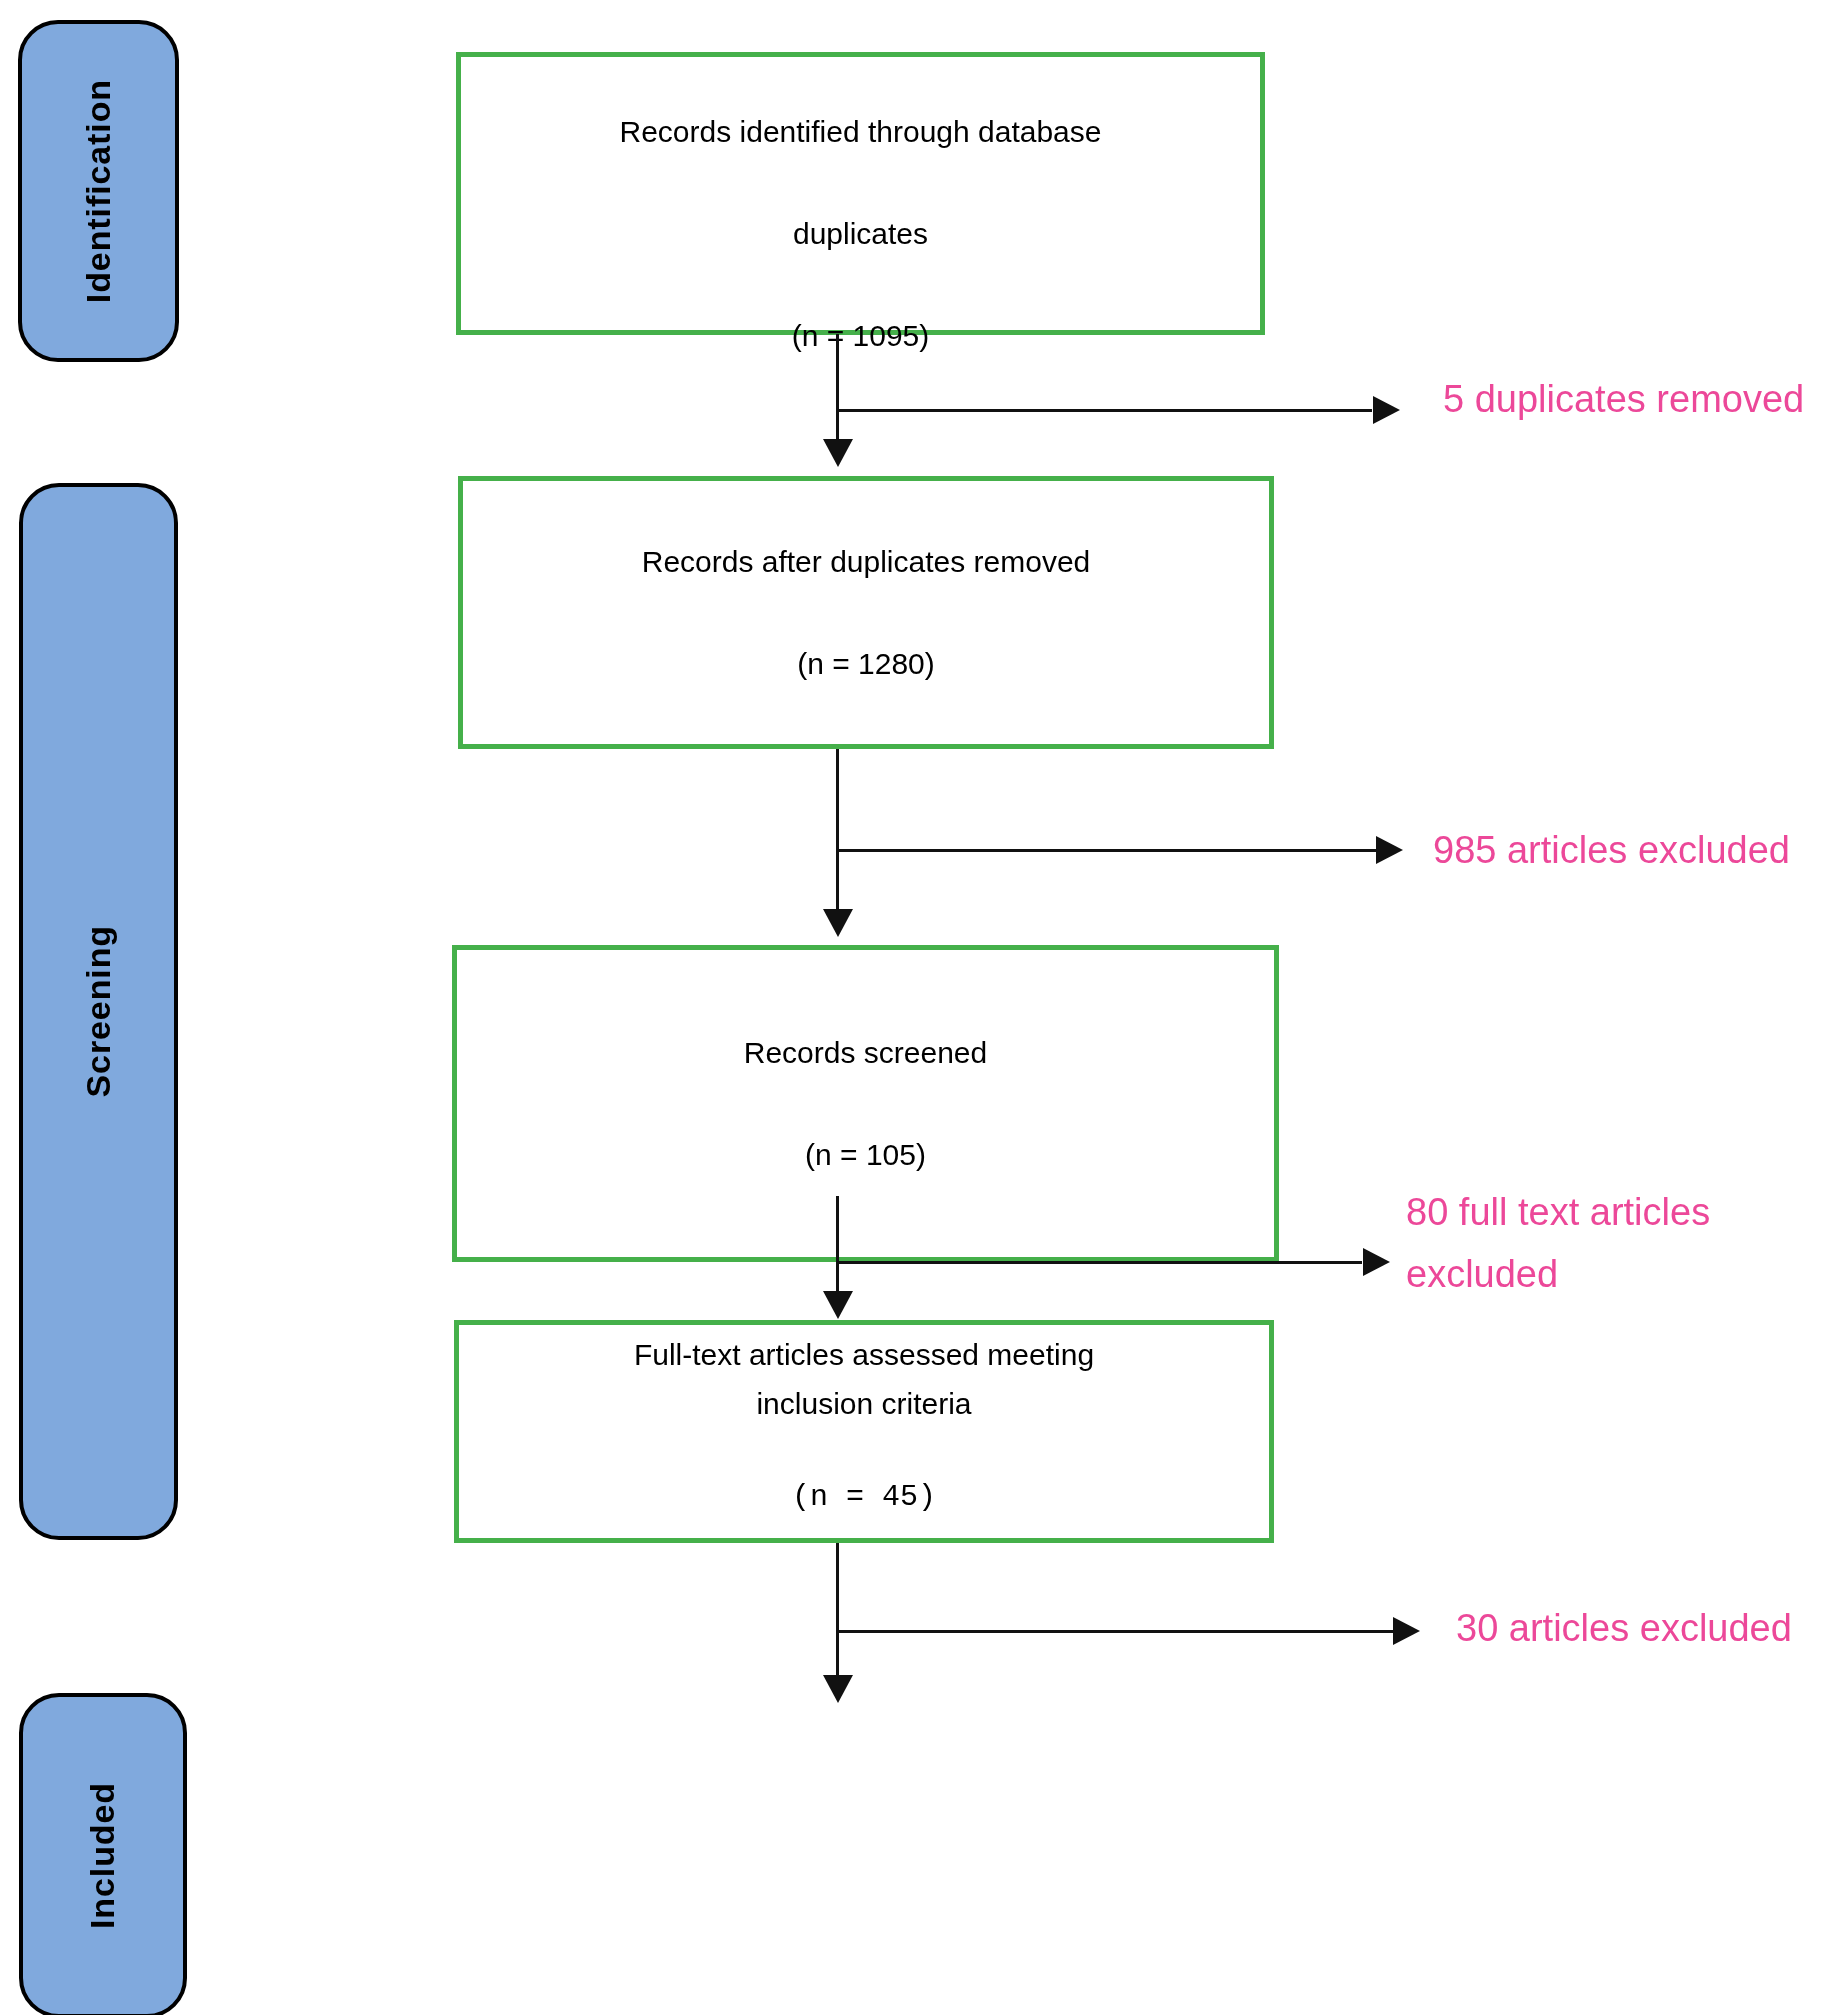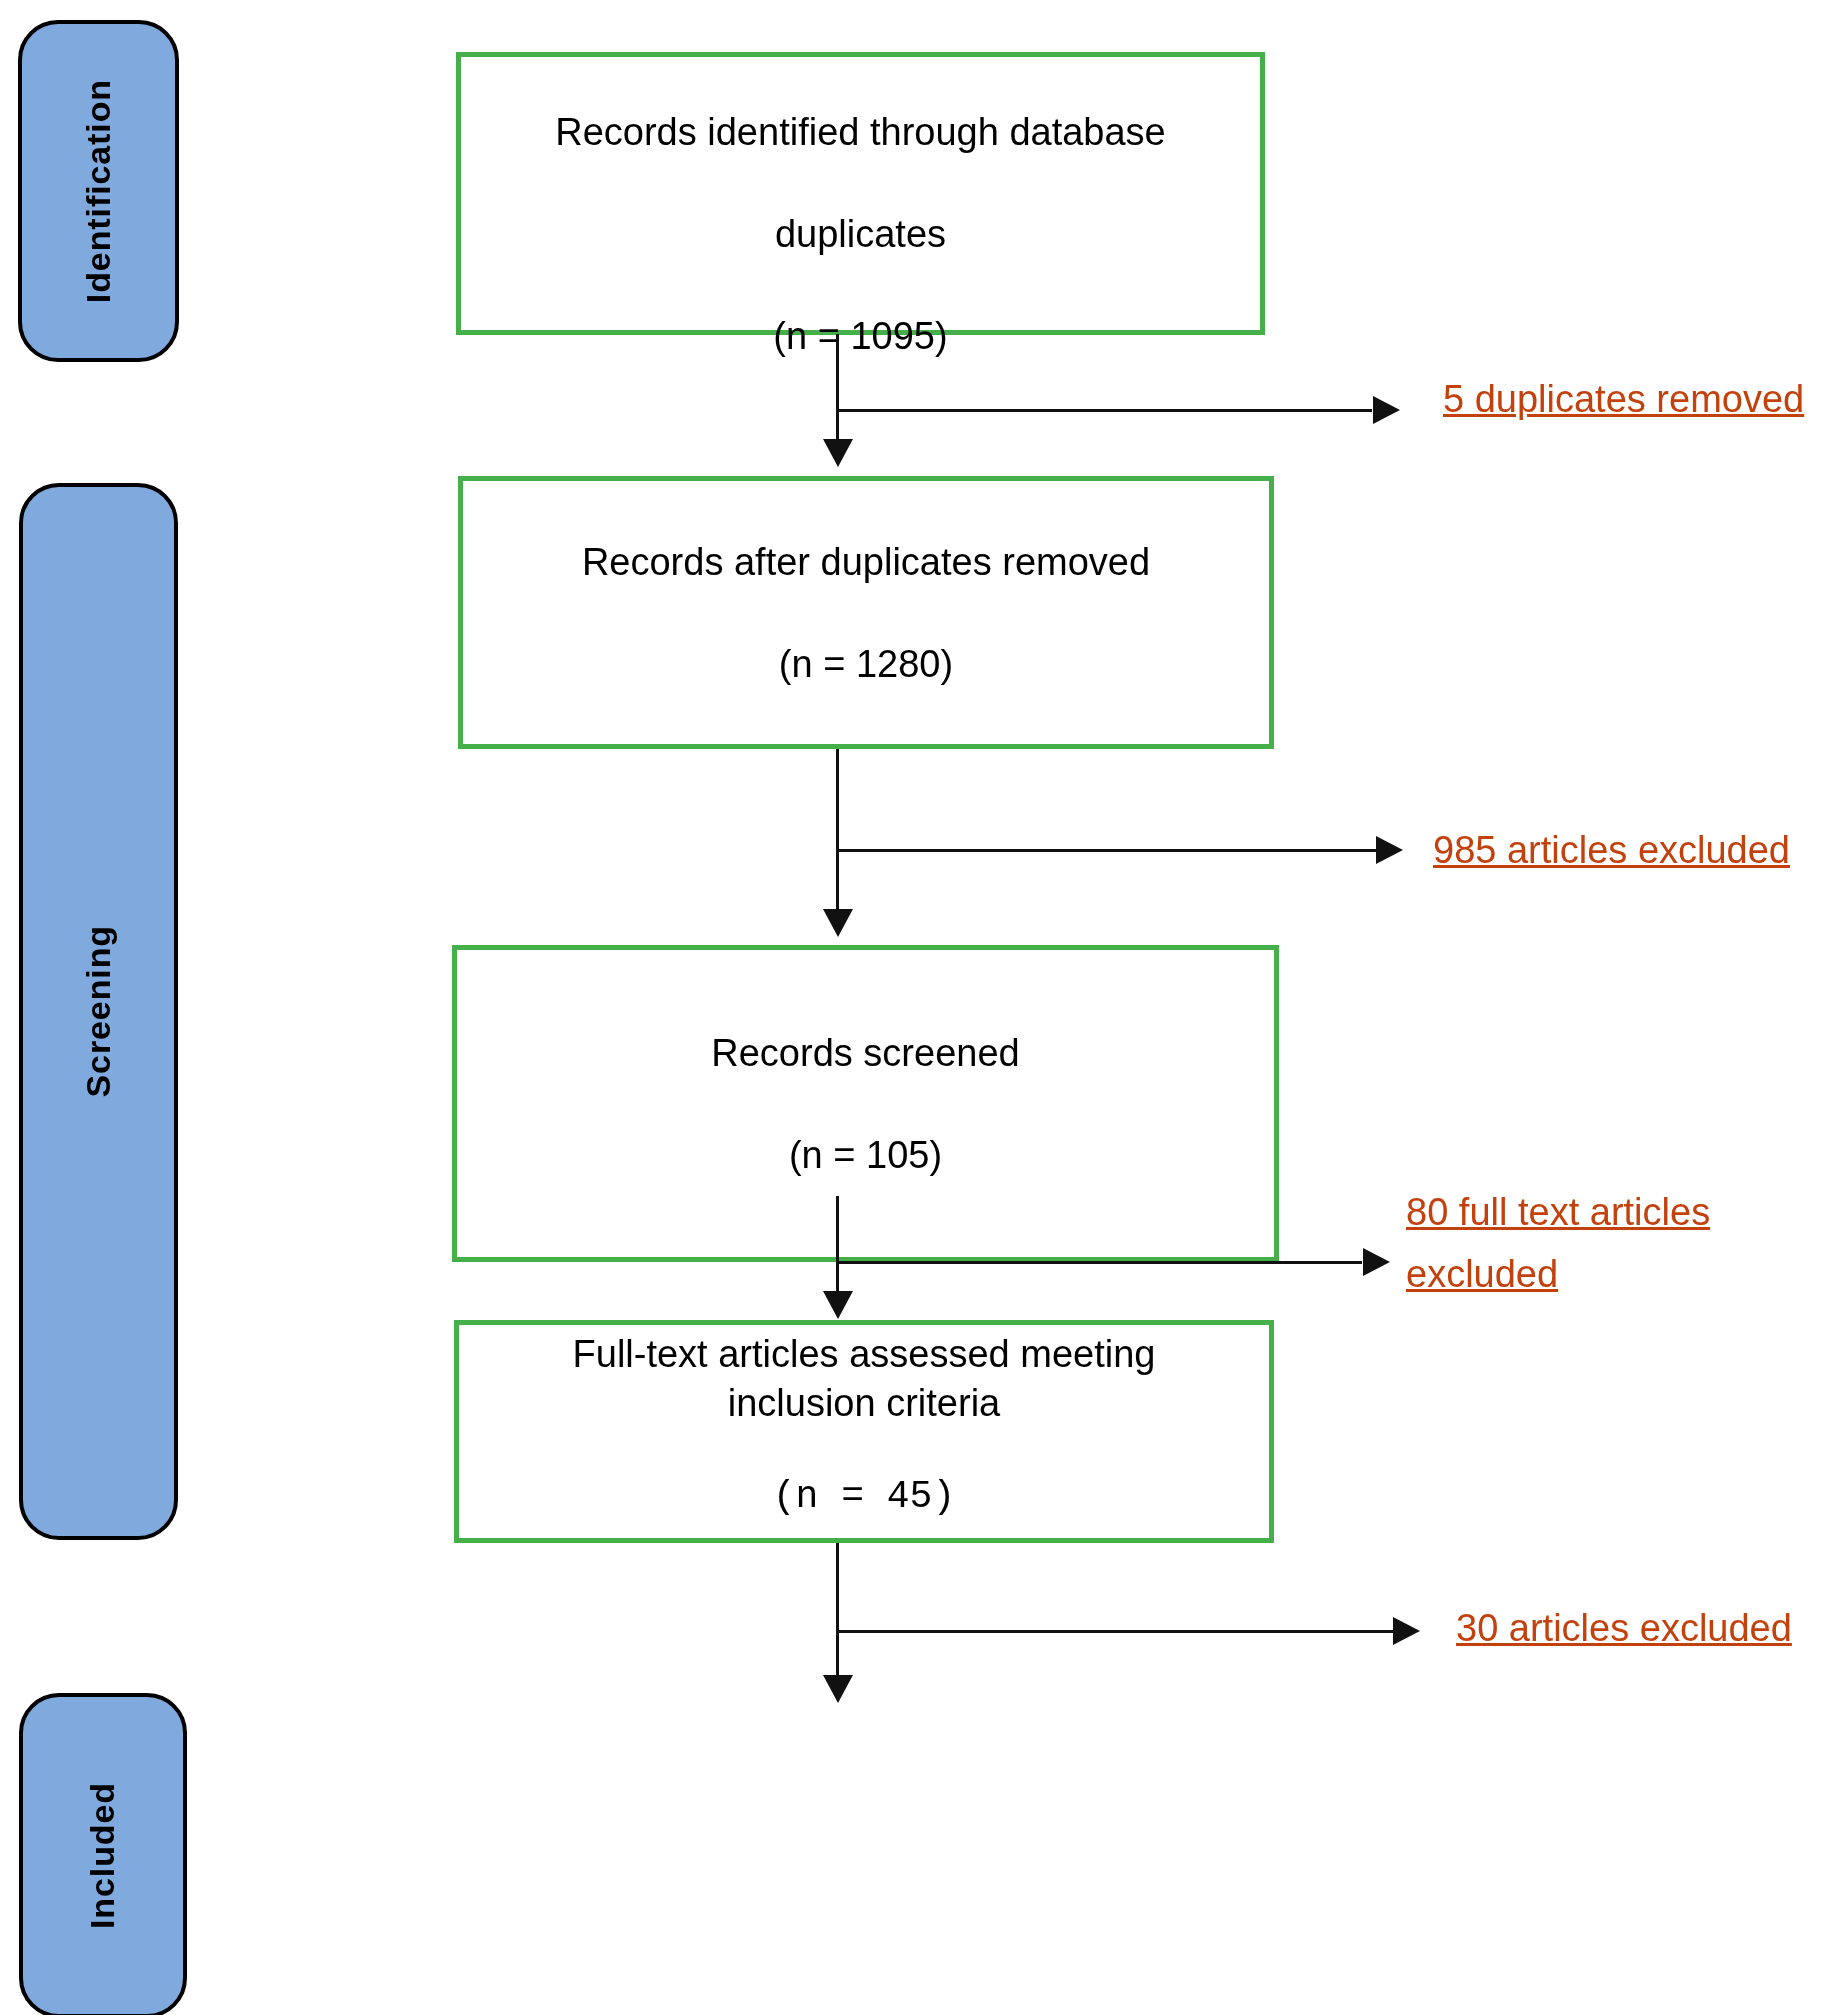--- a/index.html
+++ b/index.html
@@ -42,21 +42,21 @@
     box-sizing:border-box;
   }
   .inner{
     height:100%;
     display:flex;flex-direction:column;
     justify-content:center;
     align-items:center;
     text-align:center;
   }
   .inner.start{justify-content:flex-start;text-align:right;}
-  .line{font-size:38px;line-height:102px;white-space:nowrap;}
+  .line{font-size:30px;line-height:102px;white-space:nowrap;}
   .line.tight{line-height:49px;}
   .line.nline{line-height:102px;margin-top:17.6px;font-family:Liberation Mono, monospace;}
   .pad-top-90{padding-top:40px;}
   .pad-bottom-90{padding-bottom:40px;}
   .pad-top-12{padding-top:5.3px;}
   .pad-top-46{padding-top:20px;}
   
   .vline{position:absolute;width:3.1px;background:var(--black);}
   .hline{position:absolute;height:3.1px;background:var(--black);}
   .tri-down{
@@ -69,22 +69,21 @@
     position:absolute;width:0;height:0;
     border-top:14.5px solid transparent;
     border-bottom:14.5px solid transparent;
     border-left:27px solid var(--black);
   }
   
   .note{
     position:absolute;
     font-size:38px;line-height:62px;
     white-space:nowrap;
-    color:#c2410c;
-    text-decoration:underline;
+    color:#ec4899;
   }
 </style>
 </head>
 <body>
 
 <div id="canvas">
 
   <div class="stage" style="left:17.6px;top:20px;width:153px;height:334px">
     <span class="stage-label">Identification</span>
   </div>

